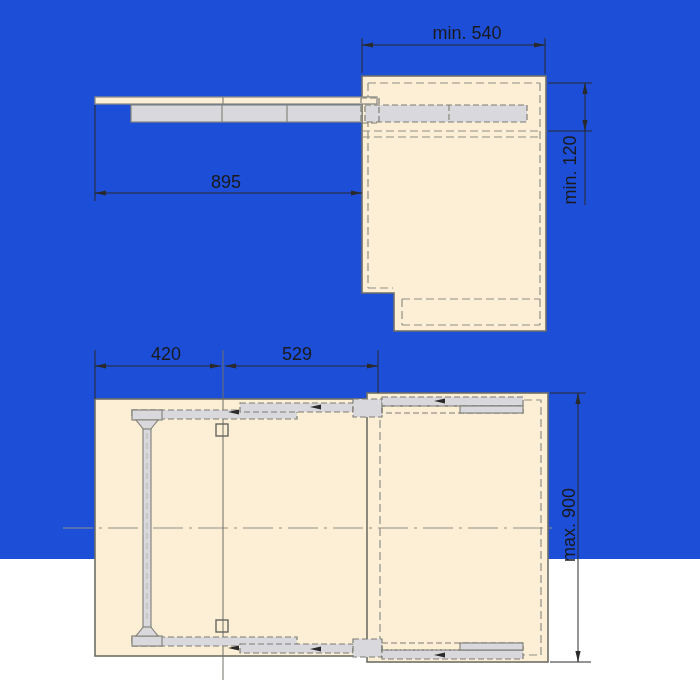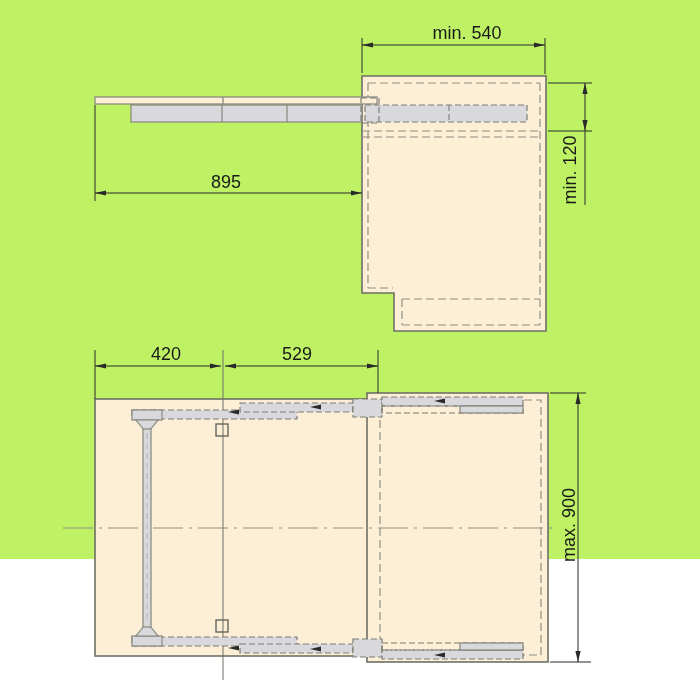--- a/index.html
+++ b/index.html
@@ -7,21 +7,21 @@
     padding: 0;
     background: #ffffff;
     width: 700px;
     height: 700px;
     overflow: hidden;
   }
   .stage {
     position: relative;
     width: 700px;
     height: 559px;
-    background: #bef264;
+    background: #1d4ed8;
   }
   svg text {
     font-family: "Liberation Sans", "DejaVu Sans", sans-serif;
     font-size: 18px;
     fill: #1a1a1a;
   }
   .outline      { fill: #fcefd6; stroke: #6e6e66; stroke-width: 1.6; }
   .hidden-edge  { fill: none; stroke: #8f8f85; stroke-width: 1.2; stroke-dasharray: 8 4; }
   .rail         { fill: #d9d9dd; stroke: #85857d; stroke-width: 1.2; }
   .rail-dashed  { fill: #d9d9dd; stroke: #7d7d75; stroke-width: 1.2; stroke-dasharray: 6 3; }

